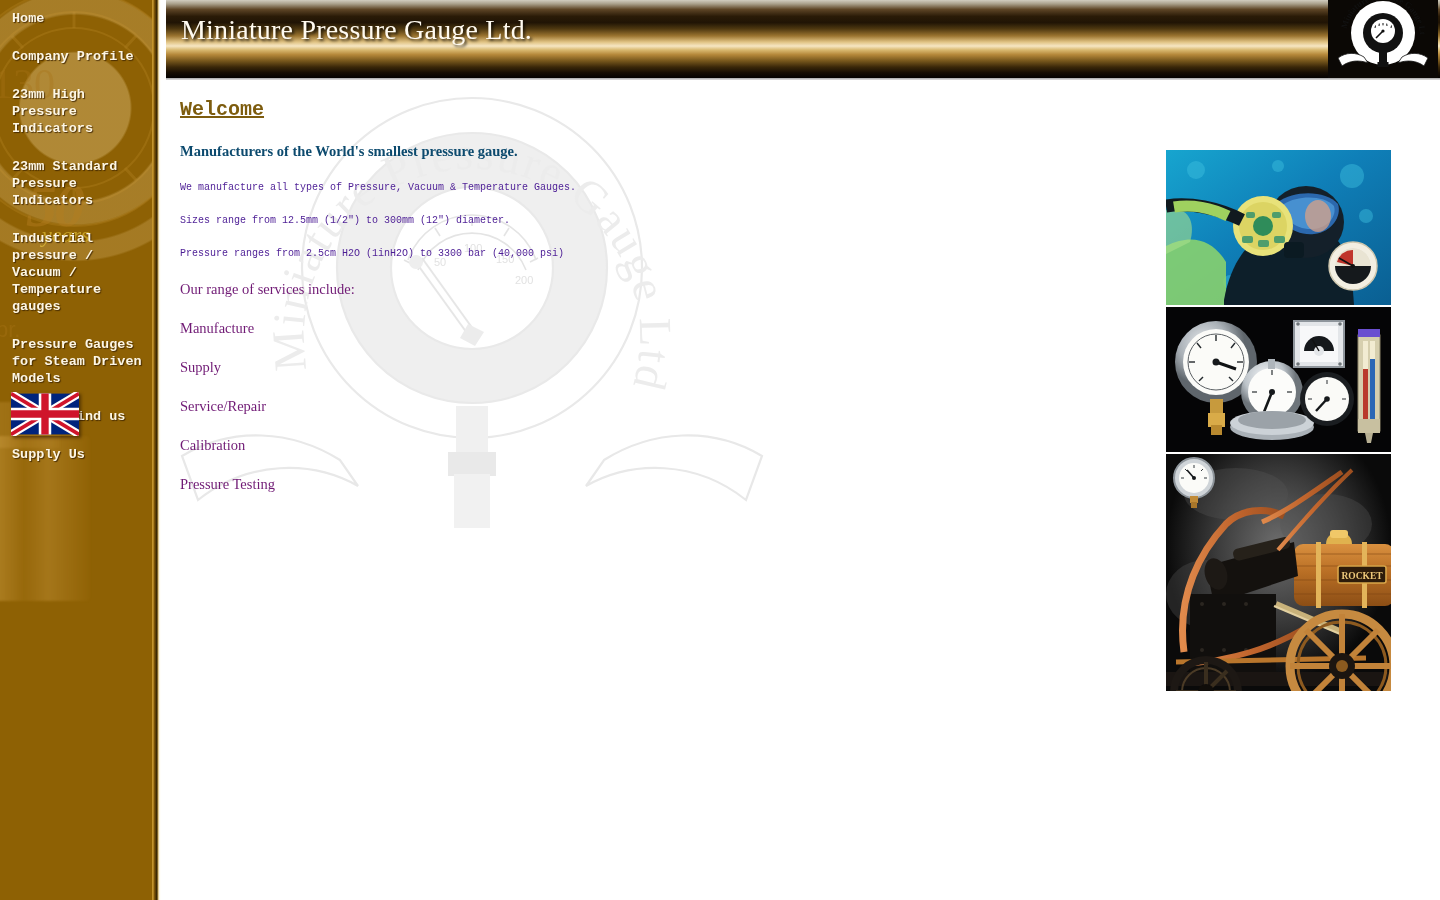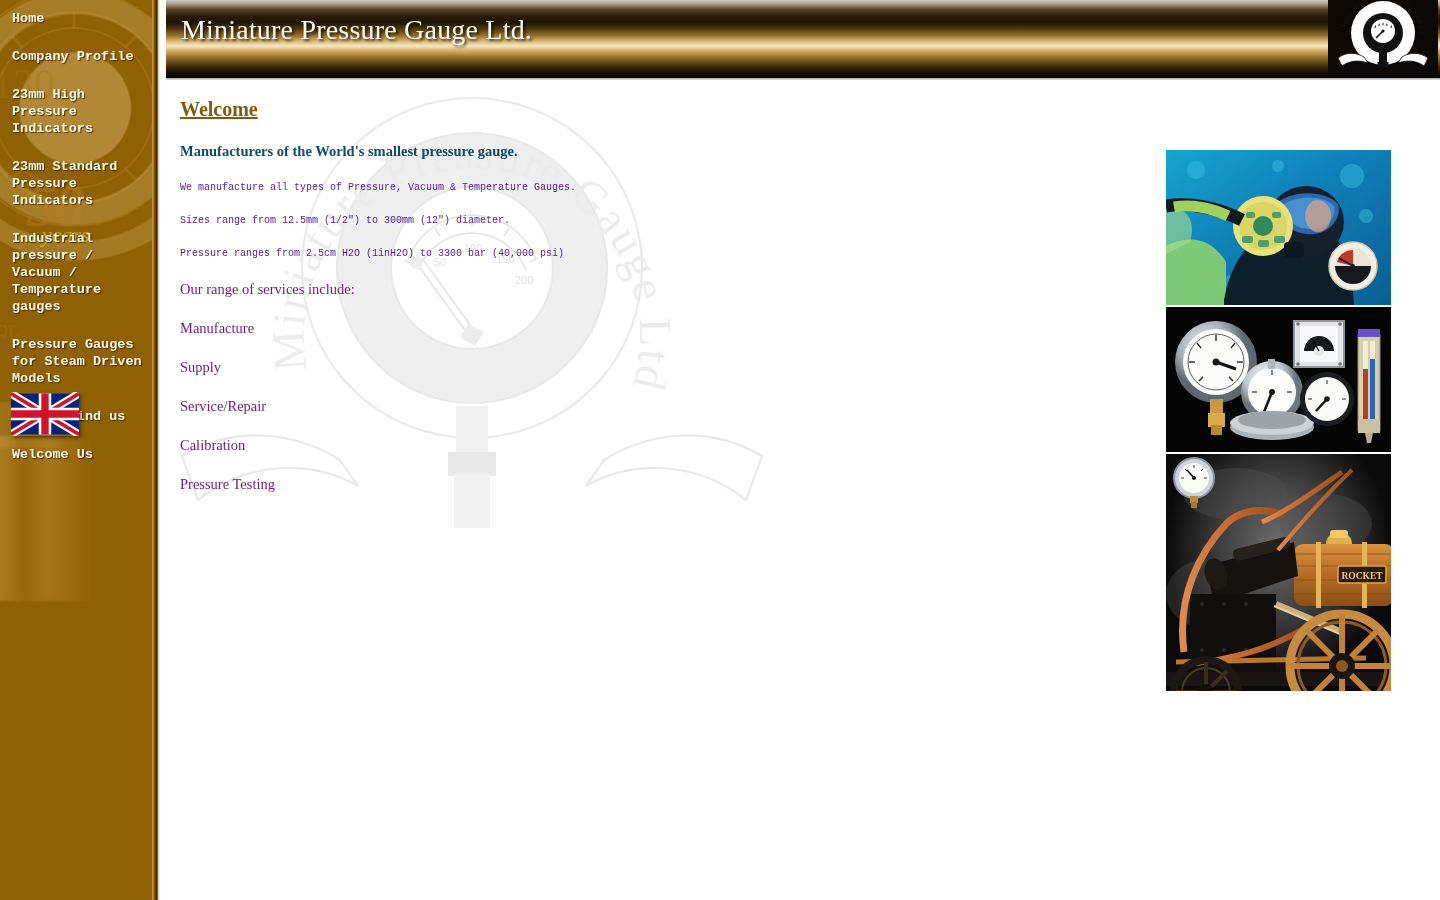--- a/index.html
+++ b/index.html
@@ -159,21 +159,21 @@
   }
   #watermark{
     position:absolute;left:6px;top:8px;width:600px;height:440px;
     opacity:1;pointer-events:none;
   }
   #copy{position:absolute;left:14px;top:18px;width:640px;z-index:2;}
   h1#welcome{
     margin:0 0 22px 0;
     font-size:20px;color:#7d5c0e;font-weight:bold;
     text-decoration:underline;
-    font-family:Liberation Serif, serif;
+    font-family:Liberation Mono, monospace;
   }
   .lead{
     margin:0 0 22px 0;font-size:14.5px;font-weight:bold;color:#0c4a6e;
     font-family:"Liberation Serif","DejaVu Serif",serif;
   }
   .para{
     margin:0 0 22px 0;font-size:10px;color:#4c1d95;
     font-family:Liberation Mono, monospace;
   }
   .svc-head{margin-top:42px;}
@@ -223,21 +223,21 @@
     <div class="sb-wm sb-wm-fitting"></div>
 
     <nav id="nav">
       <a class="nav-item" href="#">Home</a>
       <a class="nav-item" href="#">Company Profile</a>
       <a class="nav-item" href="#">23mm High Pressure Indicators</a>
       <a class="nav-item" href="#">23mm Standard Pressure Indicators</a>
       <a class="nav-item" href="#">Industrial pressure / Vacuum / Temperature gauges</a>
       <a class="nav-item" href="#">Pressure Gauges for Steam Driven Models</a>
       <a class="nav-item" href="#">How to find us</a>
-      <a class="nav-item" href="#">Welcome Us</a>
+      <a class="nav-item" href="#">Supply Us</a>
     </nav>
 
     <svg class="flag" viewBox="0 0 60 36">
       <rect width="60" height="36" fill="#00247d"></rect>
       <path d="M0,0 L60,36 M60,0 L0,36" stroke="#ffffff" stroke-width="7"></path>
       <path d="M0,0 L60,36" stroke="#cf142b" stroke-width="3.2"></path>
       <path d="M60,0 L0,36" stroke="#cf142b" stroke-width="3.2"></path>
       <path d="M30,0 V36 M0,18 H60" stroke="#ffffff" stroke-width="11"></path>
       <path d="M30,0 V36 M0,18 H60" stroke="#cf142b" stroke-width="6.5"></path>
     </svg>

